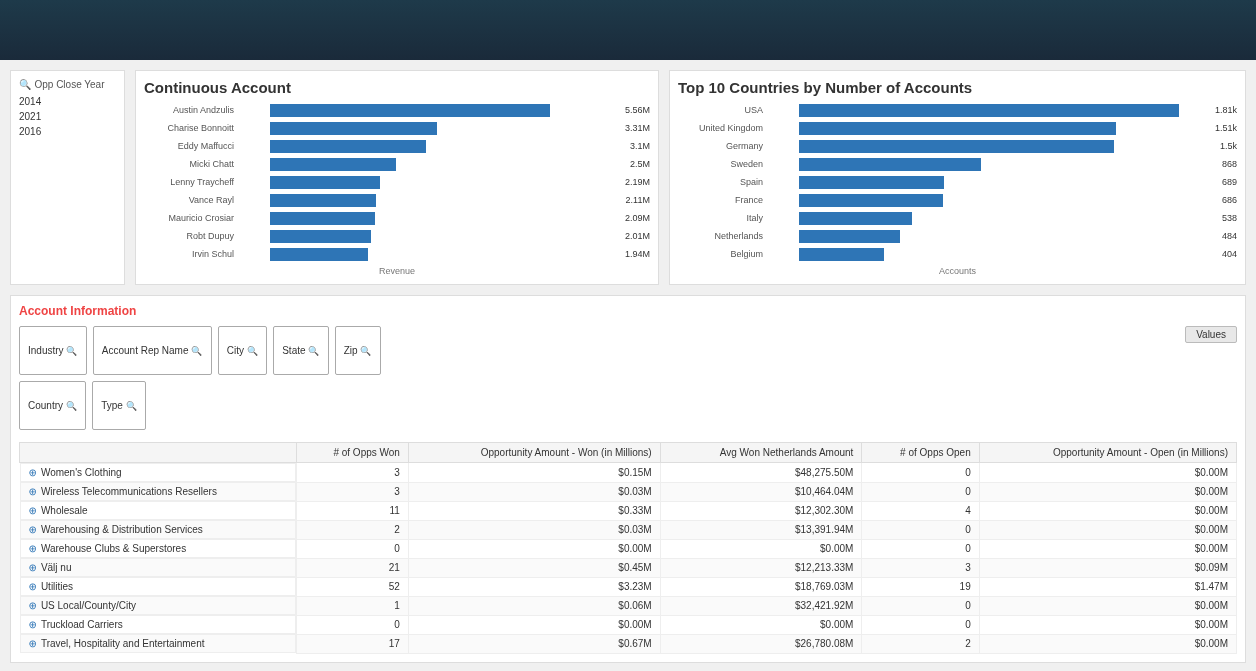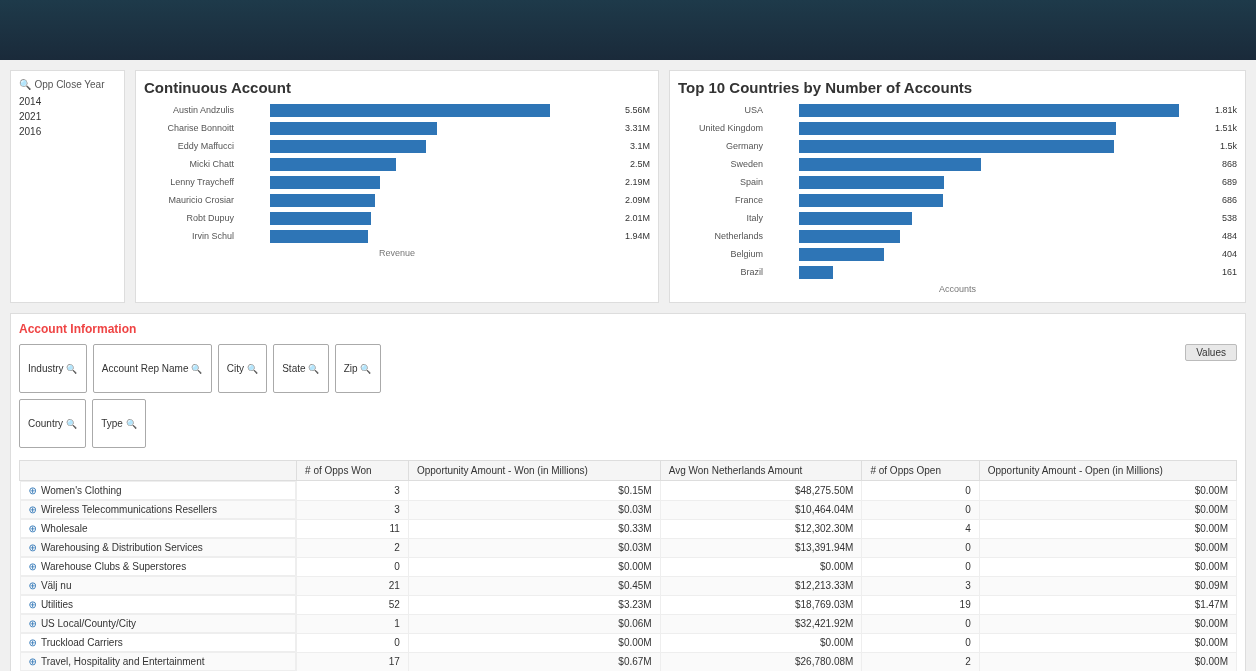--- a/index.html
+++ b/index.html
@@ -151,21 +151,21 @@
     }
     .data-table {
       width: 100%;
       border-collapse: collapse;
       font-size: 10px;
     }
     .data-table th {
       background: #f5f5f5;
       border: 1px solid #ddd;
       padding: 4px 8px;
-      text-align: left;
+      text-align: right;
       font-size: 10px;
       color: #333;
       font-weight: normal;
     }
     .data-table th:first-child {
       text-align: left;
     }
     .data-table td {
       border: 1px solid #eee;
       padding: 3px 8px;
@@ -255,20 +255,27 @@
             <span class="bar-value-inside">2.5M</span>
           </div>
           <div class="bar-row">
             <div class="bar-label" style="width: 90px;">Lenny Traycheff</div>
             <div class="bar-container">
               <div class="bar-fill" style="width: 110.32px;"></div>
             </div>
             <span class="bar-value-inside">2.19M</span>
           </div>
           <div class="bar-row">
+            <div class="bar-label" style="width: 90px;">Vance Rayl</div>
+            <div class="bar-container">
+              <div class="bar-fill" style="width: 106.4px;"></div>
+            </div>
+            <span class="bar-value-inside">2.11M</span>
+          </div>
+          <div class="bar-row">
             <div class="bar-label" style="width: 90px;">Mauricio Crosiar</div>
             <div class="bar-container">
               <div class="bar-fill" style="width: 105.28px;"></div>
             </div>
             <span class="bar-value-inside">2.09M</span>
           </div>
           <div class="bar-row">
             <div class="bar-label" style="width: 90px;">Robt Dupuy</div>
             <div class="bar-container">
               <div class="bar-fill" style="width: 101.36px;"></div>
@@ -344,27 +351,20 @@
               <div class="bar-fill" style="width: 101.46px;"></div>
             </div>
             <span class="bar-value-inside">484</span>
           </div>
           <div class="bar-row">
             <div class="bar-label" style="width: 85px;">Belgium</div>
             <div class="bar-container">
               <div class="bar-fill" style="width: 84.74px;"></div>
             </div>
             <span class="bar-value-inside">404</span>
-          </div>
-          <div class="bar-row">
-            <div class="bar-label" style="width: 85px;">Brazil</div>
-            <div class="bar-container">
-              <div class="bar-fill" style="width: 33.82px;"></div>
-            </div>
-            <span class="bar-value-inside">161</span>
           </div>
         </div>
       <div class="chart-axis-label">Accounts</div>
     </div>
   </div>
 
   <div class="account-section">
     <div class="section-title">Account Information</div>
 
     <div style="display:flex; justify-content:space-between; align-items:flex-start; margin-bottom:6px;">

